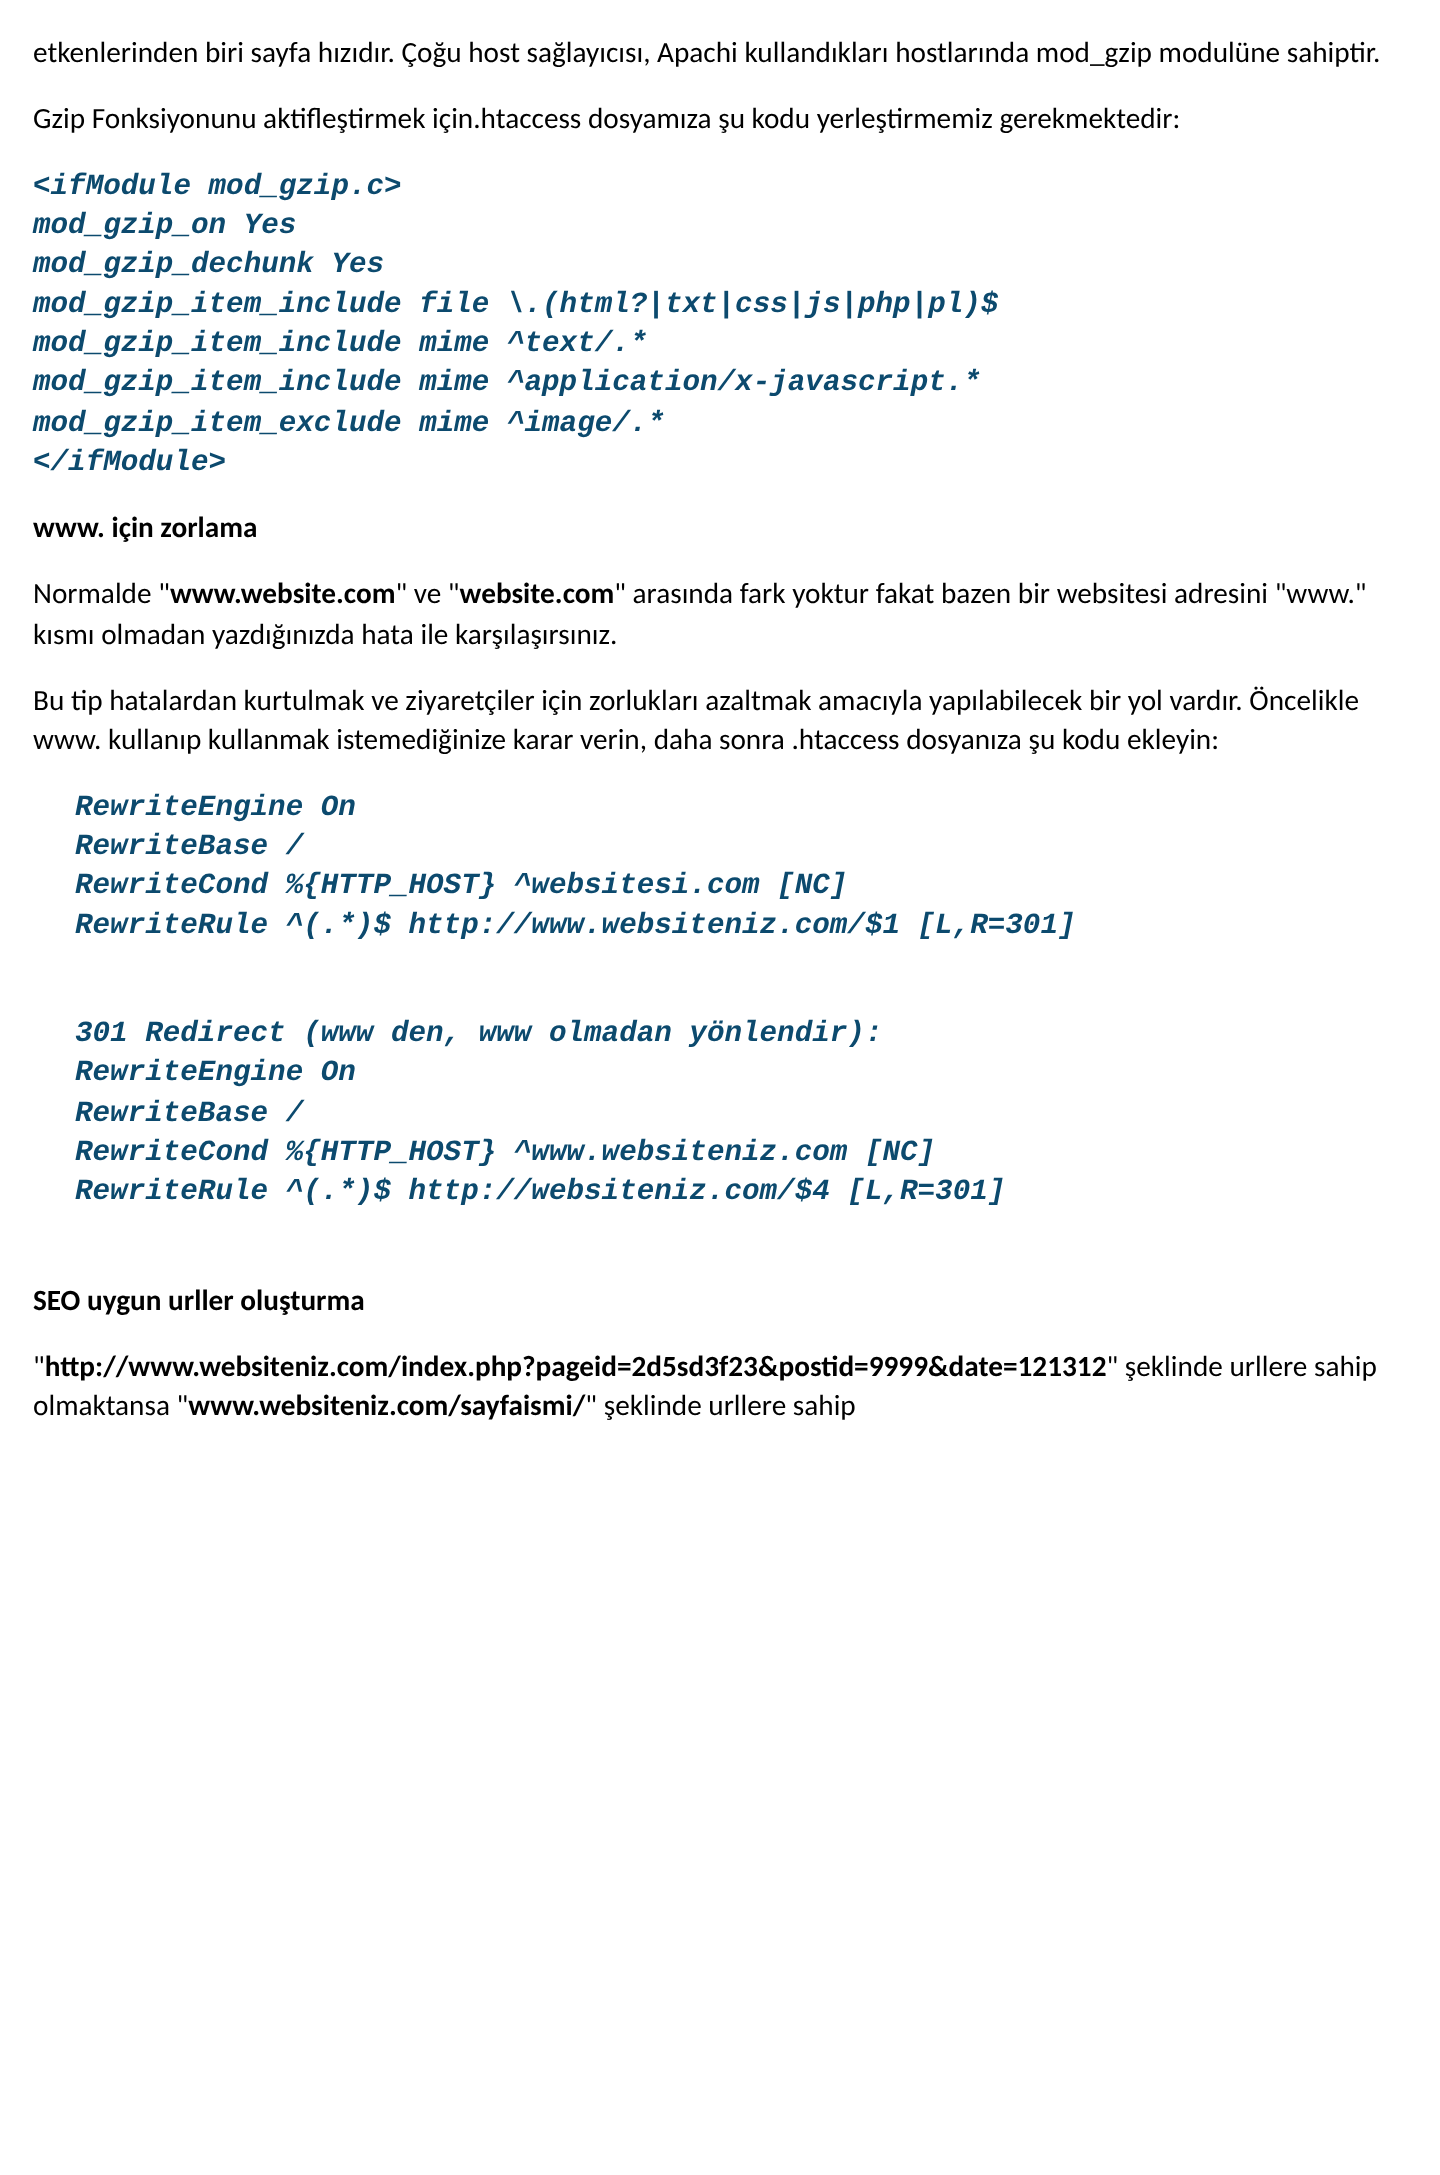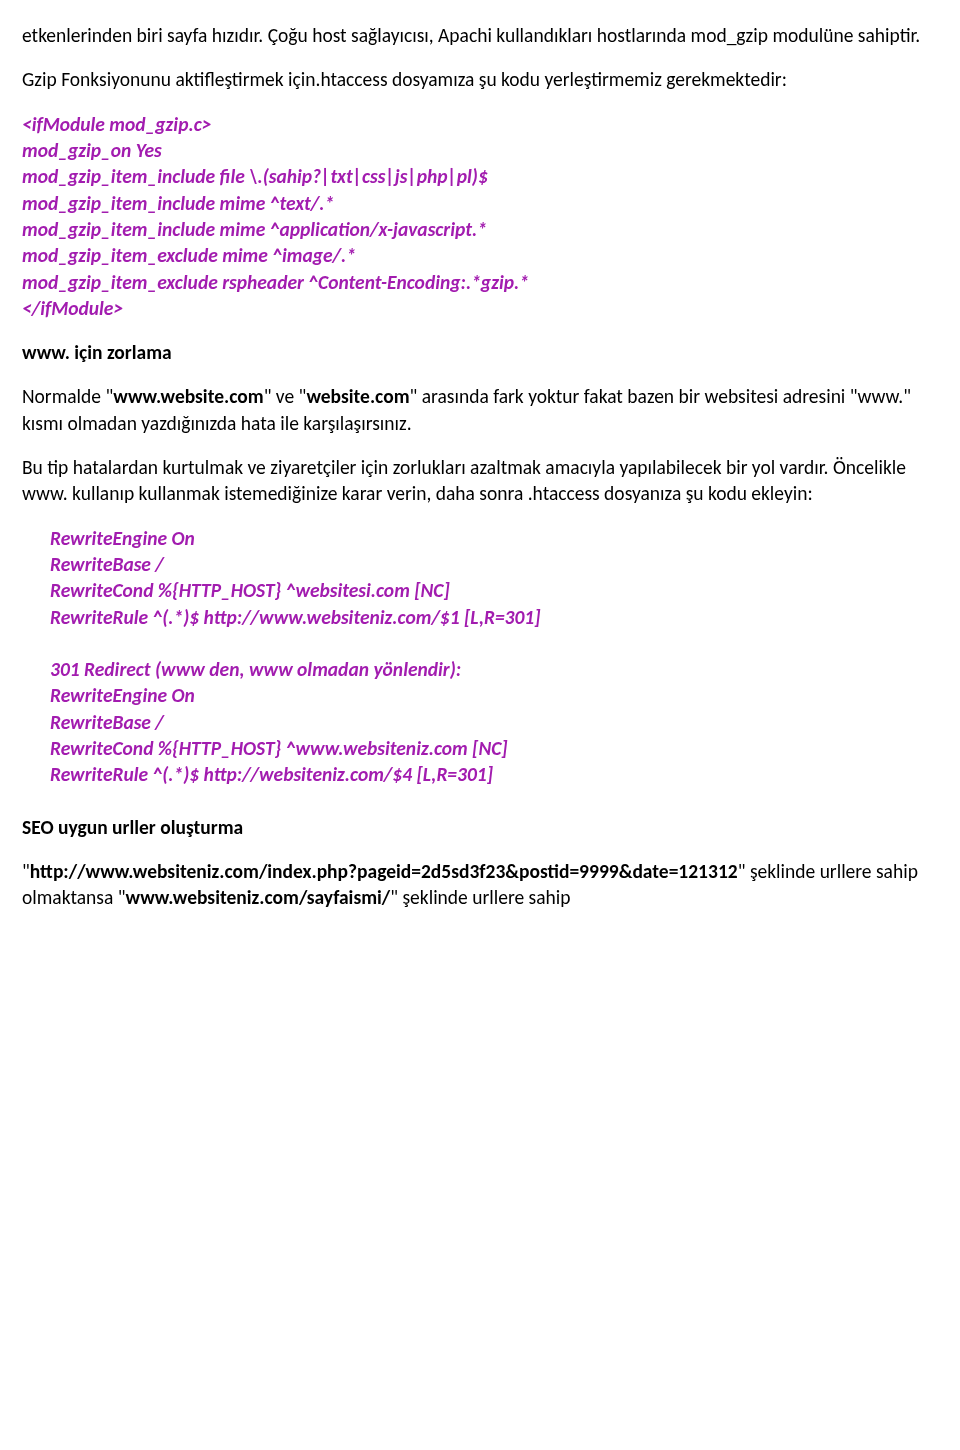--- a/index.html
+++ b/index.html
@@ -12,53 +12,54 @@
     width: 960px;
     box-sizing: border-box;
     line-height: 1.35;
   }
   .para {
     margin: 0 0 18px 0;
   }
   .code-block {
     font-style: italic;
     font-weight: 700;
-    color: #a21caf;
+    color: #0c4a6e;
     margin: 0 0 18px 0;
+    font-family: Liberation Mono, monospace;
   }
   .code-block .line {
     display: block;
   }
   .subhead {
     font-weight: 700;
     margin: 0 0 18px 0;
   }
   .b { font-weight: 700; }
   .indent {
     padding-left: 28px;
   }
   .section-gap {
-    margin-top: 26px;
+    margin-top: 46px;
   }
 </style>
 </head>
 <body>
 
 <p class="para">etkenlerinden biri sayfa hızıdır. Çoğu host sağlayıcısı, Apachi kullandıkları hostlarında mod_gzip modulüne sahiptir.</p>
 
 <p class="para">Gzip Fonksiyonunu aktifleştirmek için.htaccess dosyamıza şu kodu yerleştirmemiz gerekmektedir:</p>
 
 <div class="code-block">
   <span class="line">&lt;ifModule mod_gzip.c&gt;</span>
   <span class="line">mod_gzip_on Yes</span>
-  <span class="line">mod_gzip_item_include file \.(sahip?|txt|css|js|php|pl)$</span>
+  <span class="line">mod_gzip_dechunk Yes</span>
+  <span class="line">mod_gzip_item_include file \.(html?|txt|css|js|php|pl)$</span>
   <span class="line">mod_gzip_item_include mime ^text/.*</span>
   <span class="line">mod_gzip_item_include mime ^application/x-javascript.*</span>
   <span class="line">mod_gzip_item_exclude mime ^image/.*</span>
-  <span class="line">mod_gzip_item_exclude rspheader ^Content-Encoding:.*gzip.*</span>
   <span class="line">&lt;/ifModule&gt;</span>
 </div>
 
 <p class="subhead">www. için zorlama</p>
 
 <p class="para">
   <span>Normalde "</span><span class="b">www.website.com</span><span>" ve "</span><span class="b">website.com</span><span>" arasında fark yoktur fakat bazen bir websitesi adresini "www." kısmı olmadan yazdığınızda hata ile karşılaşırsınız.</span>
 </p>
 
 <p class="para">Bu tip hatalardan kurtulmak ve ziyaretçiler için zorlukları azaltmak amacıyla yapılabilecek bir yol vardır. Öncelikle www. kullanıp kullanmak istemediğinize karar verin, daha sonra .htaccess dosyanıza şu kodu ekleyin:</p>

